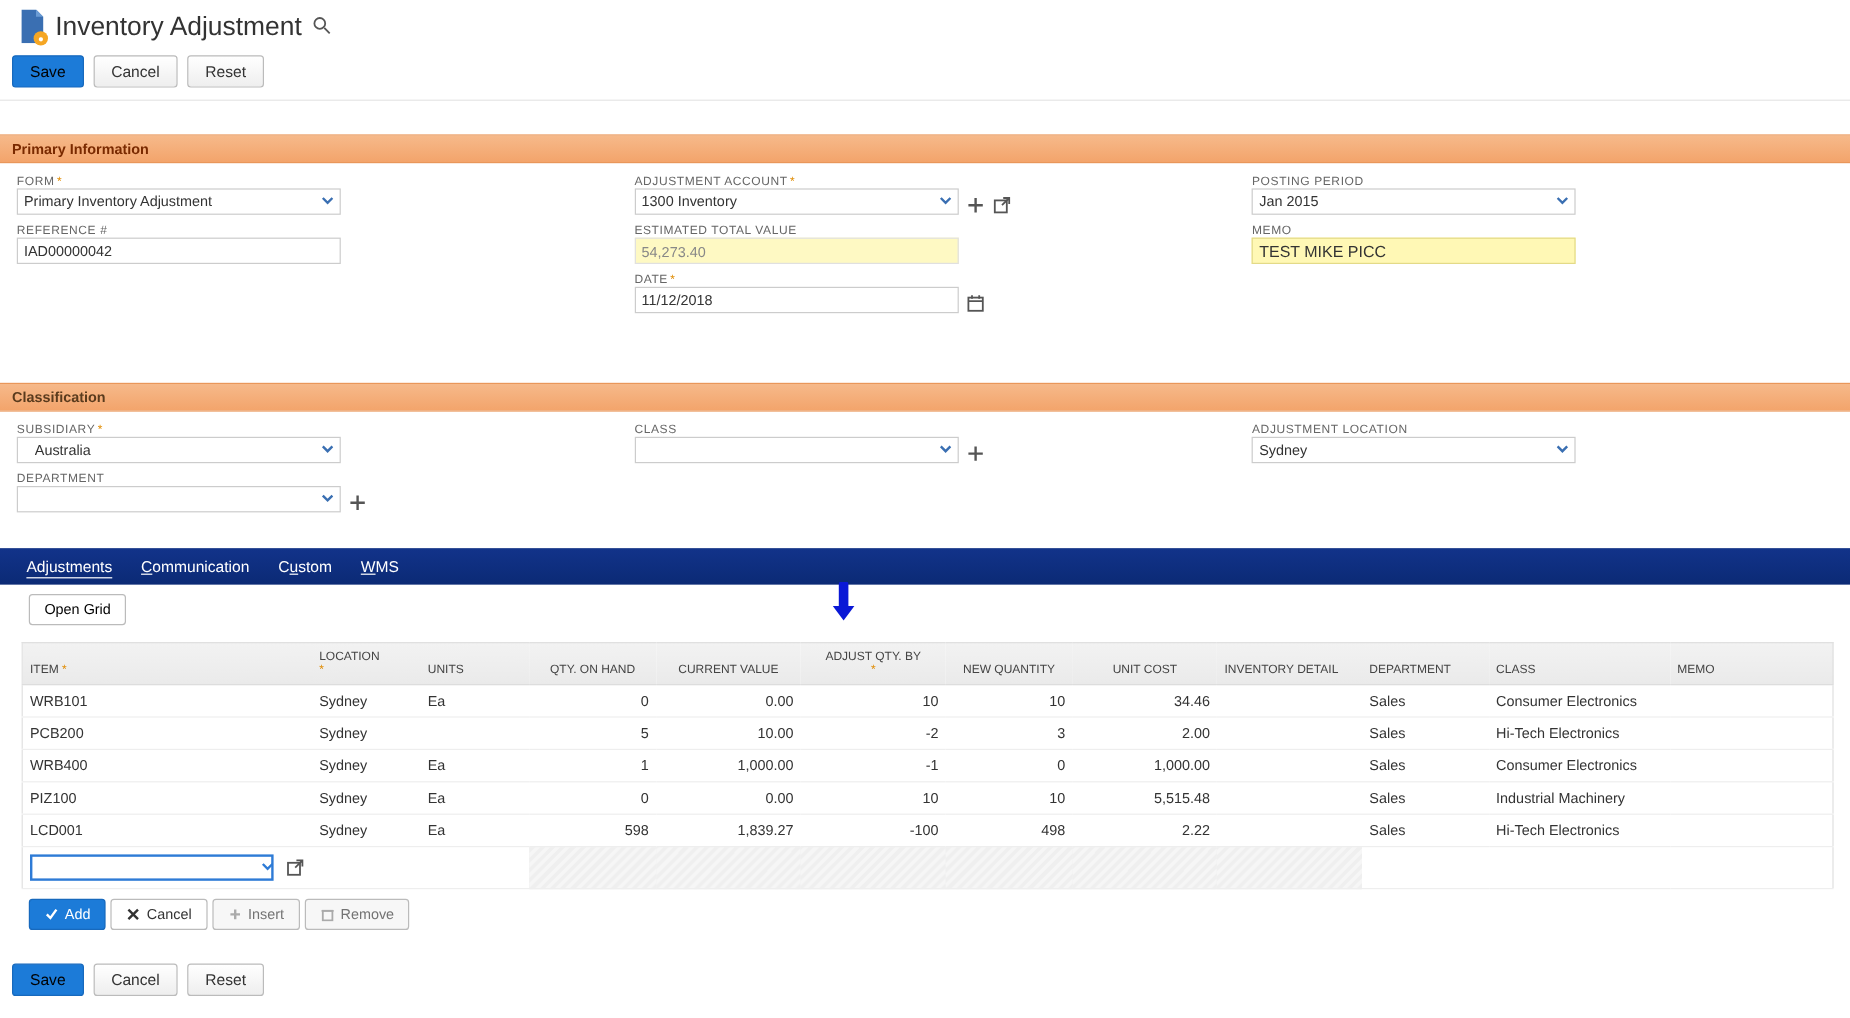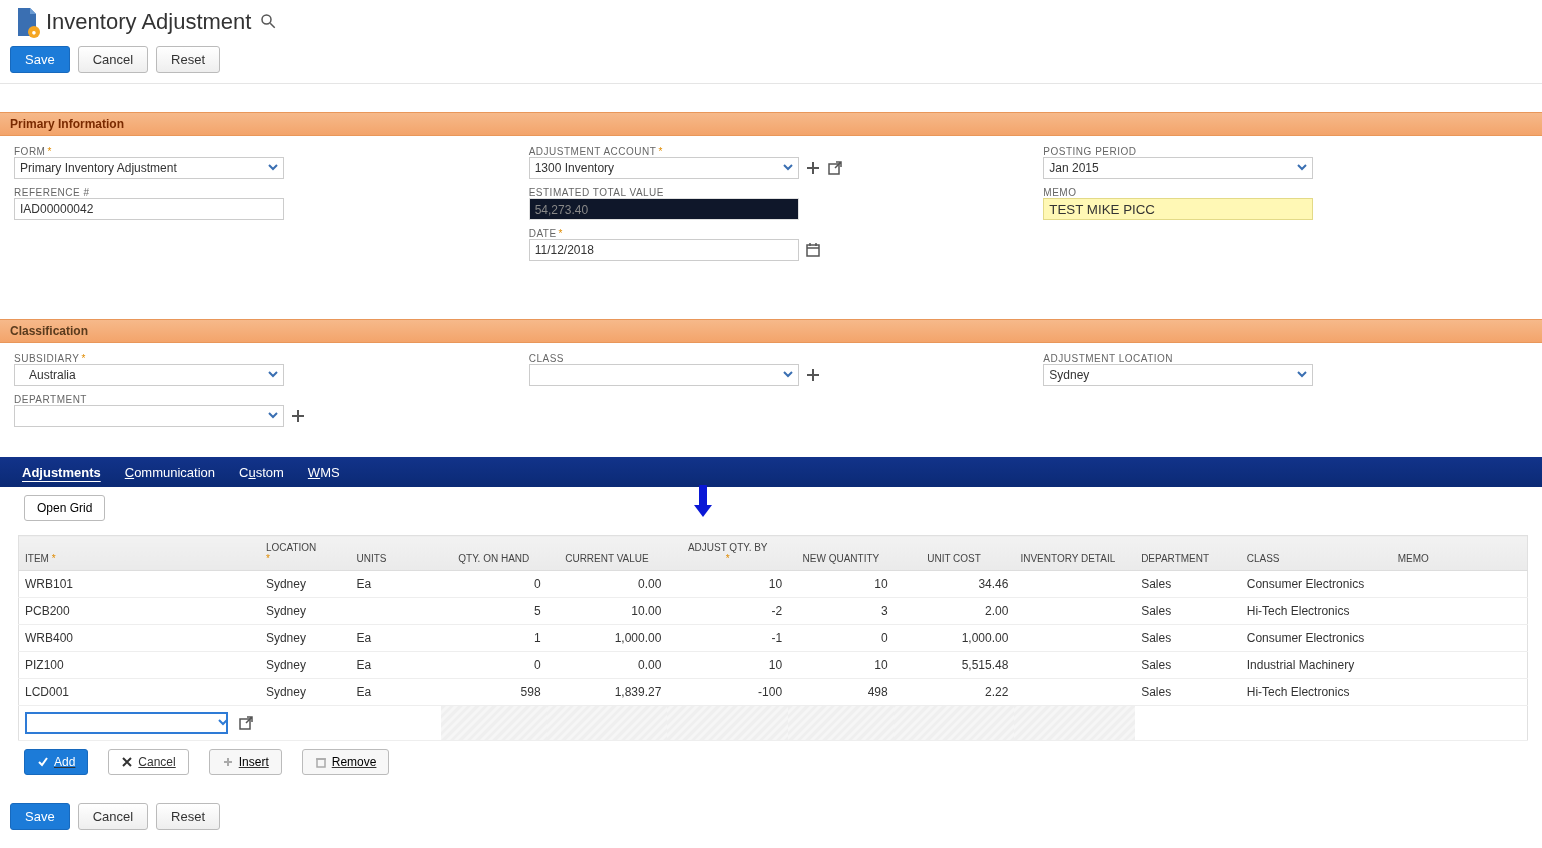--- a/index.html
+++ b/index.html
@@ -36,21 +36,21 @@
 .btn {
   padding: 5px 14px;
   font-size: 13px;
   border: 1px solid #bbb;
   background: linear-gradient(#fff,#eee);
   border-radius: 3px;
   cursor: pointer;
   color: #333;
 }
 .btn.primary {
-  background: #1c7bd8; color: #ffffff; border: 1px solid #1769bd;
+  background: #1c7bd8; color: #000000; border: 1px solid #1769bd;
 }
 
 .section-bar {
   background: #f3a46b;
   background: linear-gradient(#f6b98a, #f3a46b);
   padding: 4px 10px;
   font-size: 12px;
   font-weight: bold;
   color: #5a3b1d;
   border-top: 1px solid #e9975a;
@@ -67,21 +67,21 @@
 .form-col:last-child { padding-right: 0; }
 
 .field-label {
   font-size: 10px;
   color: #666;
   letter-spacing: 0.5px;
   display:flex; align-items:center; gap:2px;
 }
 .field-label .req { color: #e08b00; }
 
-.field-wrap { display:flex; align-items:center; gap:6px; width:100%; }
+.field-wrap { display:flex; align-items:flex-end; gap:6px; width:100%; }
 .sel, .txt {
   width: 270px;
   border: 1px solid #ccc;
   padding: 4px 5px;
   font-size: 12px;
   height: 22px;
   background: #fff;
   color:#333;
 }
 .sel {
@@ -89,40 +89,40 @@
   background: #fff;
   position: relative;
 }
 .sel-wrap { position: relative; display:inline-block; }
 .sel-wrap .caret {
   position: absolute; right: 6px; top: 50%; transform: translateY(-50%);
   pointer-events: none; color: #3a6fb2;
 }
 .sel-wrap .caret svg { width:10px; height:10px; }
 .readonly-field {
-  width:270px; border:1px solid #e0e0e0; background:#0f172a;
+  width:270px; border:1px solid #e0e0e0; background:#fef9c3;
   padding:4px 5px; height:22px; color:#888; font-size:12px;
 }
 .highlight-field {
   width:270px; background:#fff8b5; border:1px solid #e3da88;
   padding:4px 5px; height:22px; color:#333;
 }
 .plus-icon, .popout-icon, .cal-icon {
   cursor:pointer; color:#555; display:inline-flex;
 }
 .plus-icon svg, .popout-icon svg, .cal-icon svg { width:16px; height:16px; }
 
 .tabs-bar {
   background: #0b2a75 linear-gradient(#12338a, #0b2a75);
   display:flex; padding:0 10px; height:30px; align-items:center;
 }
 .tab {
   color:#fff; font-size:13px; padding:6px 12px; cursor:pointer; position:relative;
 }
-.tab.active { font-weight:bold; text-decoration: underline; text-underline-offset: 4px; }
+.tab.active { font-weight:normal; text-decoration: underline; text-underline-offset: 4px; }
 .tab-underlined { color:#fff; font-size:13px; padding:6px 12px; cursor:pointer; }
 .tab-underlined .u { text-decoration: underline; }
 
 .open-grid-row { padding:8px 14px 4px 24px; position:relative; }
 .open-grid-btn {
   border:1px solid #bbb; background:#fff; padding:5px 12px;
   font-size:12px; border-radius:3px; cursor:pointer;
 }
 
 .arrow-anno {
@@ -157,28 +157,28 @@
 .entry-row td.white { background:#fff; }
 .entry-item-wrap { display:flex; align-items:center; gap:6px; }
 .entry-item-input {
   flex:1; border:2px solid #2e7bd6; height:22px; padding:2px 18px 2px 4px;
   background:#fff;
 }
 .entry-item-sel { position:relative; }
 .entry-item-sel .caret { position:absolute; right:4px; top:50%; transform:translateY(-50%); color:#2e7bd6; }
 .entry-item-sel .caret svg{width:10px;height:10px;}
 
-.grid-actions { padding:8px 14px 14px 24px; display:flex; gap:20px;text-decoration:underline; }
+.grid-actions { padding:8px 14px 14px 24px; display:flex; gap:4px; }
 .grid-btn {
   border:1px solid #bbb; background:#fff; padding:5px 12px;
   font-size:12px; border-radius:3px; cursor:pointer;
   display:flex; align-items:center; gap:5px; color:#333;
 }
 .grid-btn.primary { background:#1c7bd8; border-color:#1769bd; color:#fff; }
-.grid-btn.disabled { color:#000000; cursor:default; background:#f7f7f7; }
+.grid-btn.disabled { color:#737373; cursor:default; background:#f7f7f7; }
 .grid-btn svg { width:12px; height:12px; }
 
 col.c-item{width:16%;}
 col.c-loc{width:6%;}
 col.c-units{width:6%;}
 col.c-onhand{width:7%;}
 col.c-curval{width:8%;}
 col.c-adjby{width:8%;}
 col.c-newq{width:7%;}
 col.c-ucost{width:8%;}

